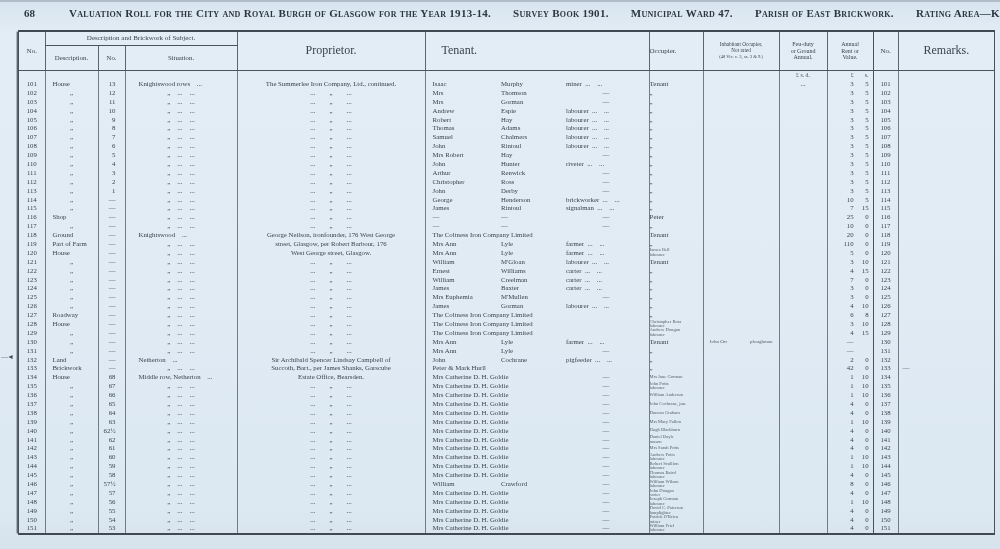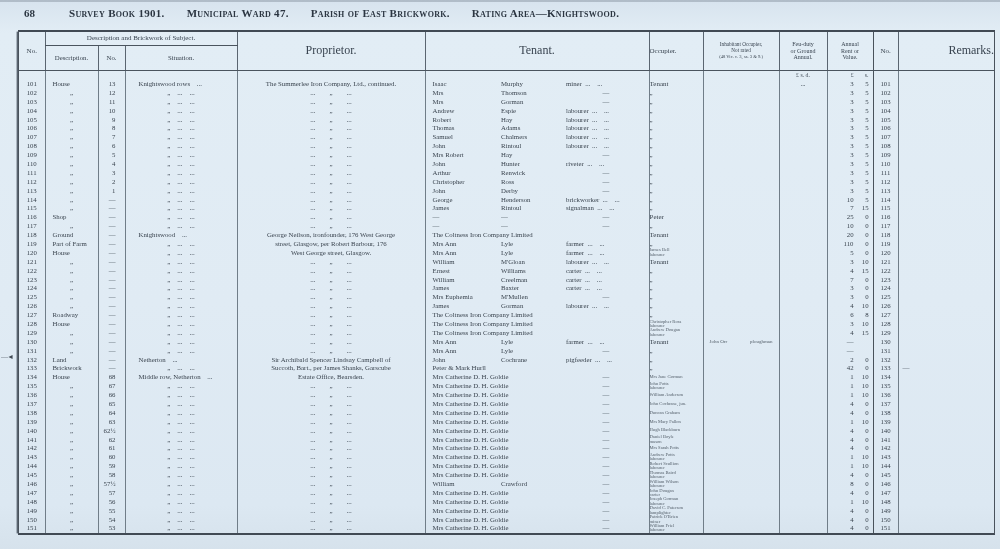--- a/index.html
+++ b/index.html
@@ -58,20 +58,21 @@
   .margin-mark{position:absolute;left:1px;top:353px;font-size:7px;color:#414a54;letter-spacing:-1px}
   .remmark{font-size:7px;color:#414a54}
 </style>
 </head>
 <body>
 
 <div class="page">
 
   <div class="masthead">
     <span class="pageno">68</span>
+    <span class="seg">Valuation Roll for the City and Royal Burgh of Glasgow for the Year 1913-14.</span>
     <span class="seg">Survey Book 1901.</span>
     <span class="seg">Municipal Ward 47.</span>
     <span class="seg">Parish of East Brickwork.</span>
     <span class="seg">Rating Area—Knightswood.</span>
   </div>
 
   <div class="tablewrap">
     <table>
       <colgroup>
         <col style="width:26px">
@@ -87,39 +88,39 @@
           <col style="width:48px">
           <col style="width:46px">
         <col style="width:25px">
           <col style="width:96px">
       </colgroup>
       <thead>
         <tr class="h1">
           <th rowspan="2" class="c-no">No.</th>
           <th colspan="3" class="c-desc" style="text-align:center;padding-left:0">Description and Brickwork of Subject.</th>
           <th rowspan="2" class="c-prop hbig">Proprietor.</th>
-          <th rowspan="2" colspan="3" class="c-tg hbig" style="text-align:center;padding-left:0">Tenant.</th>
+          <th rowspan="2" colspan="3" class="c-tg hbig" style="padding-left:16px">Tenant.</th>
           <th rowspan="2" class="c-occ hbig">Occupier.</th>
           <th rowspan="2" class="c-inh hsmall">
             <div>Inhabitant Occupier,</div>
             <div>Not rated</div>
             <div class="tiny">(48 Vic. c. 3, ss. 3 &amp; 9.)</div>
           </th>
           <th rowspan="2" class="c-feu hmoney">
             <div>Feu-duty</div>
             <div>or Ground</div>
             <div>Annual.</div>
           </th>
           <th rowspan="2" class="c-rent hmoney">
             <div>Annual</div>
             <div>Rent or</div>
             <div>Value.</div>
           </th>
           <th rowspan="2" class="c-no2">No.</th>
-          <th rowspan="2" class="c-rem hbig" style="text-align:right;padding-left:0">Remarks.</th>
+          <th rowspan="2" class="c-rem hbig" style="text-align:center;padding-left:0">Remarks.</th>
         </tr>
         <tr class="h2">
           <th class="c-desc" style="text-align:center;padding-left:0">Description.</th>
           <th class="c-hno" style="text-align:center;padding-right:0">No.</th>
           <th class="c-sit" style="text-align:center;padding-left:0">Situation.</th>
         </tr>
       </thead>
       <tbody id="tb">
         <tr class="currency">
           <td class="c-no"></td>

